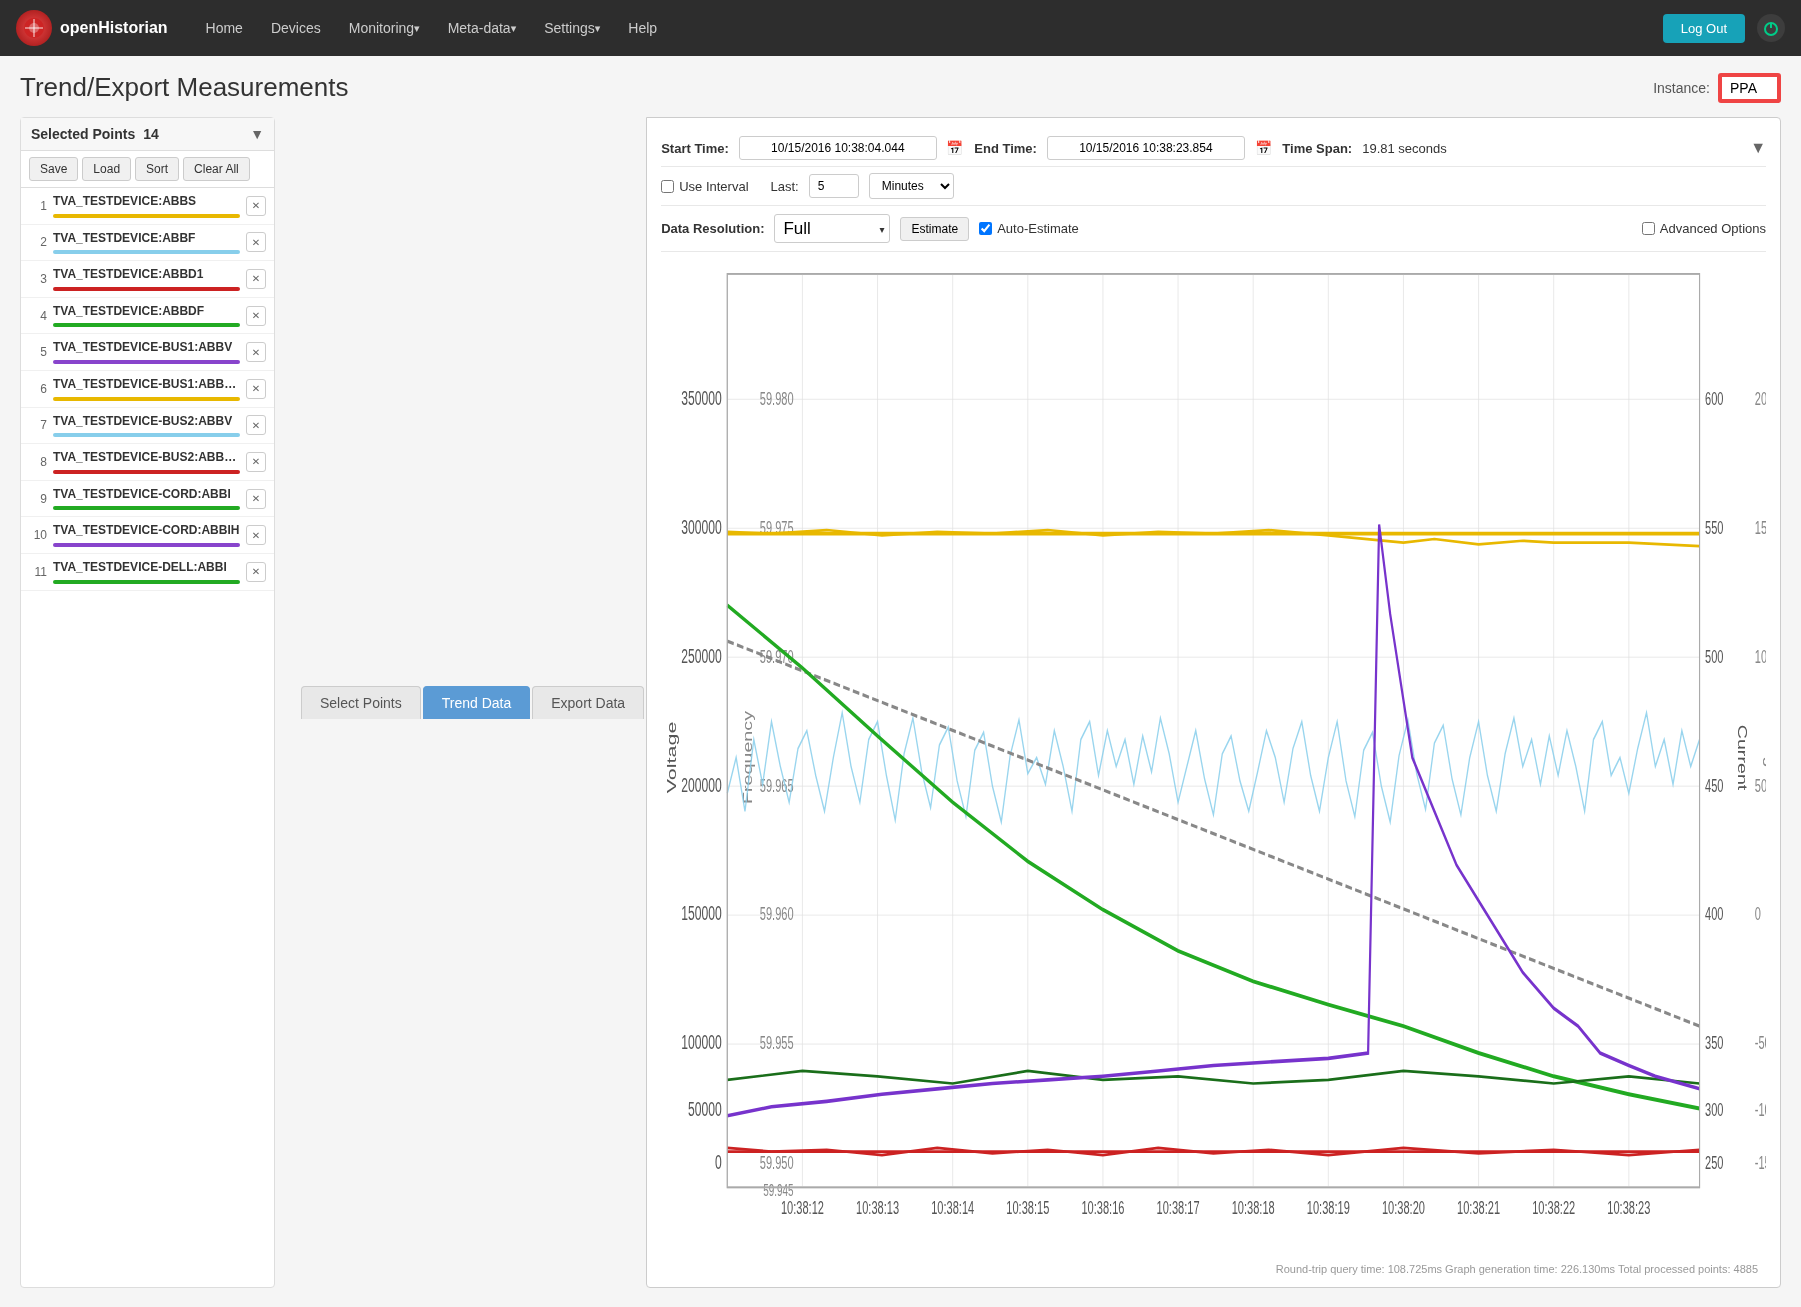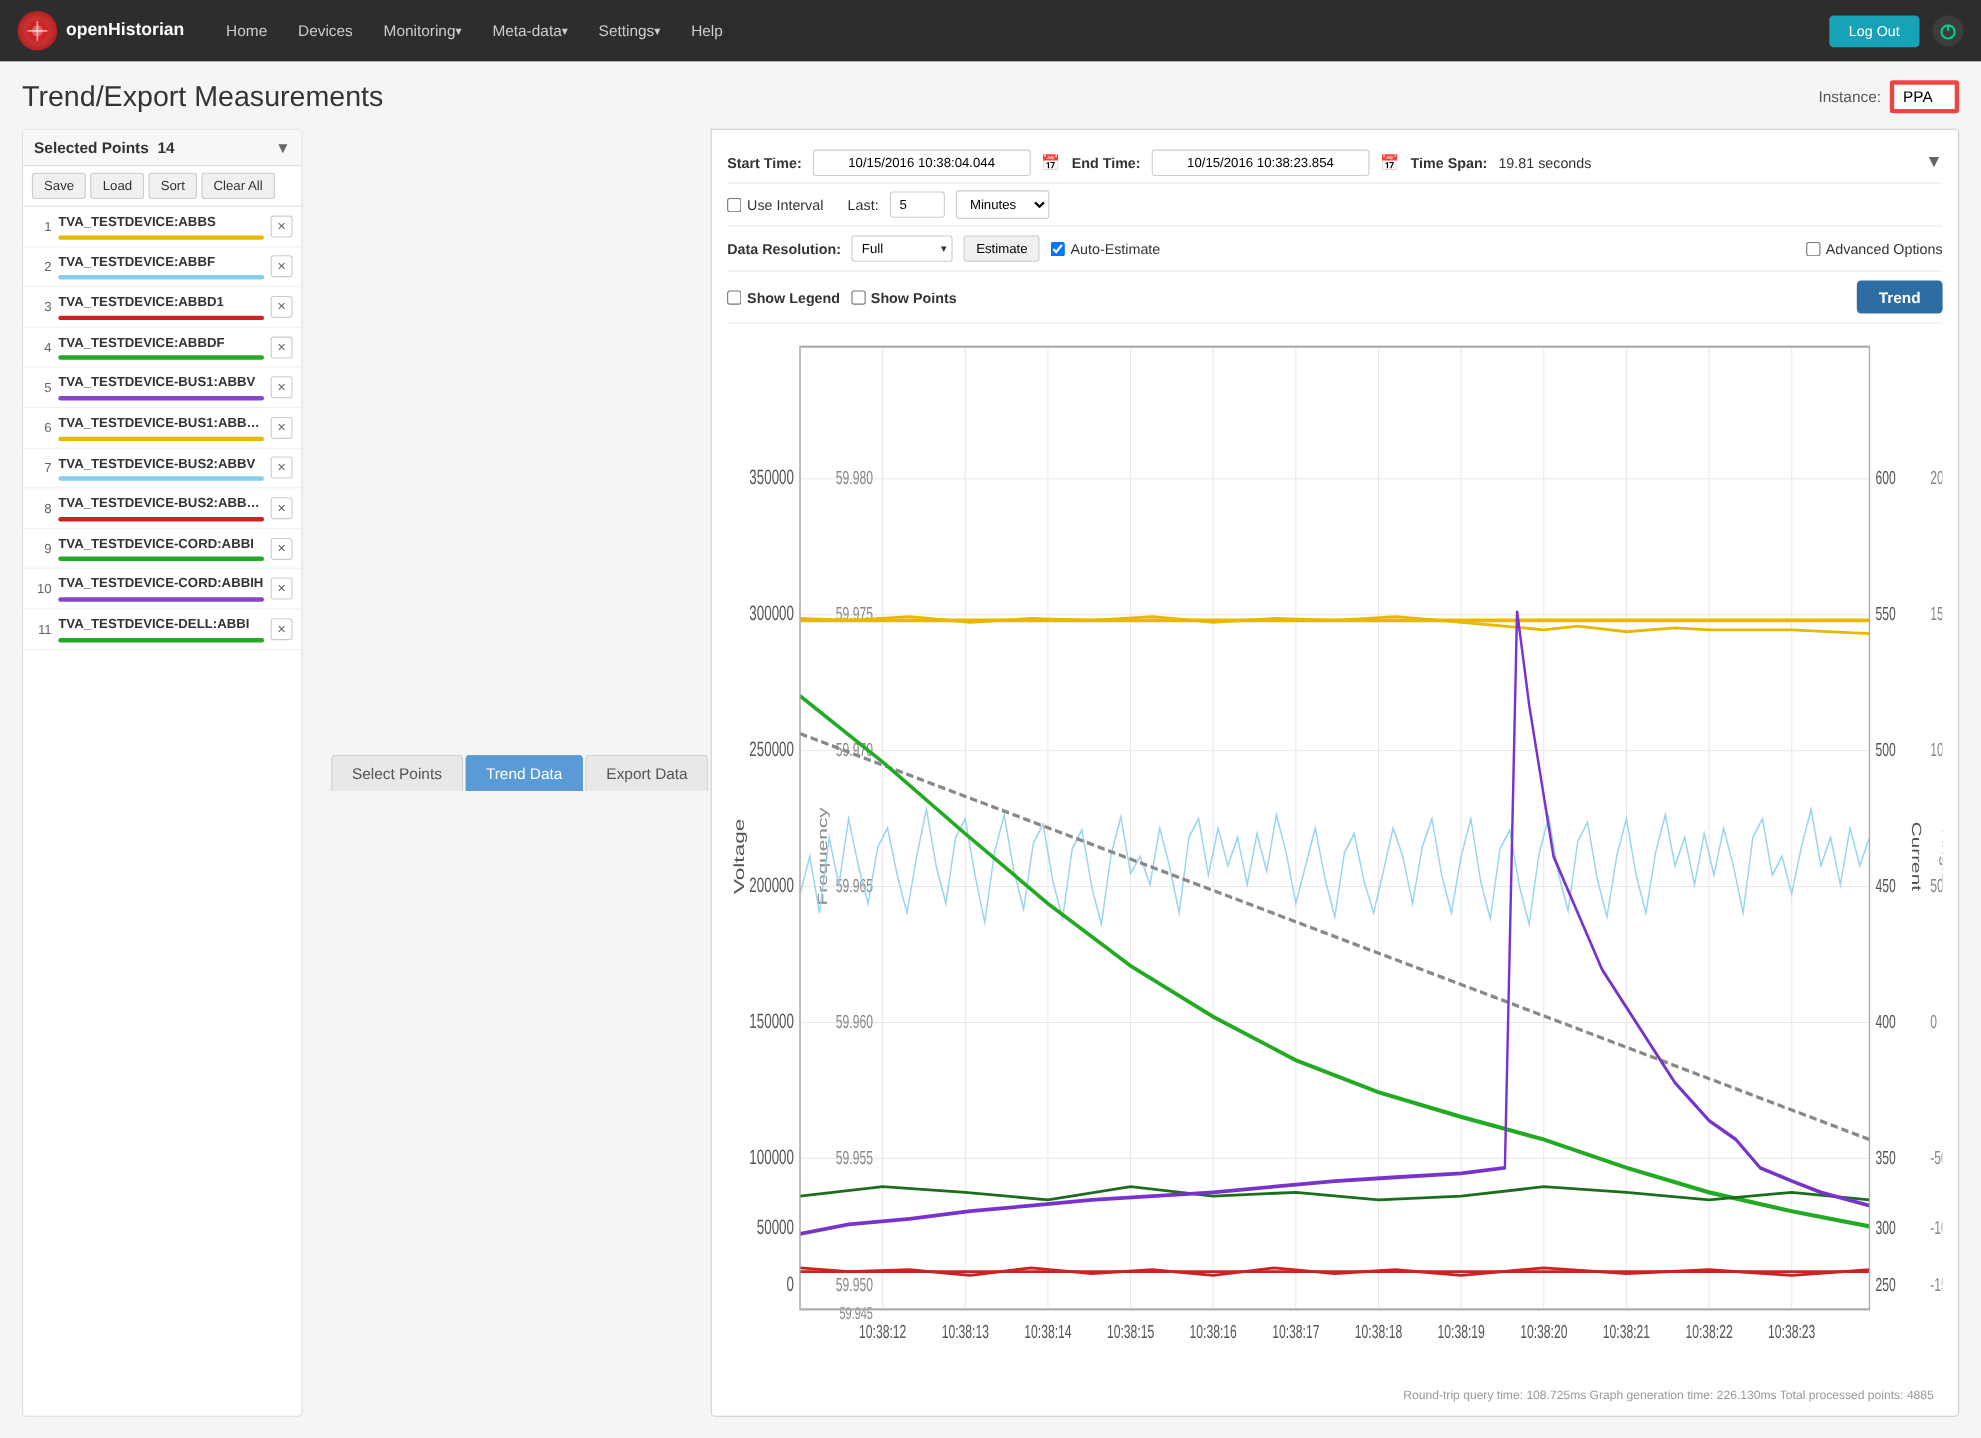--- a/index.html
+++ b/index.html
@@ -59,21 +59,21 @@
     
     .form-row { display: flex; align-items: center; gap: 10px; flex-wrap: wrap; padding: 6px 0; border-bottom: 1px solid #e8e8e8; }
     .form-label { font-weight: bold; font-size: 13px; white-space: nowrap; }
     .form-input { border: 1px solid #ccc; border-radius: 3px; padding: 4px 8px; font-size: 12px; background: #fff; }
     .form-input-wide { width: 198px; text-align: center; }
     .cal-btn { background: none; border: none; cursor: pointer; color: #555; font-size: 14px; }
     .use-interval-check { display: flex; align-items: center; gap: 5px; }
     .expand-btn { margin-left: auto; background: none; border: none; cursor: pointer; font-size: 16px; color: #666; }
 
     .form-row2 { display: flex; align-items: center; gap: 10px; flex-wrap: wrap; padding: 8px 0; border-bottom: 1px solid #e8e8e8; }
-    .data-res-select { border: 1px solid #ccc; border-radius: 3px; padding: 4px 24px 4px 8px; font-size: 12px; background: #fff; appearance: none; cursor: pointer; }
+    .data-res-select { border: 1px solid #ccc; border-radius: 3px; padding: 4px 24px 4px 8px; font-size: 17px; background: #fff; appearance: none; cursor: pointer; }
     .estimate-btn { background: #f0f0f0; border: 1px solid #ccc; border-radius: 3px; padding: 4px 10px; cursor: pointer; font-size: 12px; }
     .auto-estimate { display: flex; align-items: center; gap: 5px; font-size: 13px; }
     .advanced-options { margin-left: auto; display: flex; align-items: center; gap: 5px; font-size: 13px; }
 
     .form-row3 { display: flex; align-items: center; gap: 10px; padding: 8px 0; border-bottom: 1px solid #e8e8e8; }
     .show-legend { display: flex; align-items: center; gap: 5px; font-weight: bold; font-size: 13px; }
     .show-points { display: flex; align-items: center; gap: 5px; font-weight: bold; font-size: 13px; }
     .trend-btn { background: #2e6da4; color: #fff; border: none; border-radius: 4px; padding: 7px 20px; font-size: 14px; font-weight: bold; cursor: pointer; margin-left: auto; }
 
     
@@ -285,31 +285,20 @@
           <label class="auto-estimate">
             <input type="checkbox" checked="" style="">
             <span>Auto-Estimate</span>
           </label>
           <div class="advanced-options">
             <input type="checkbox" style="">
             <span>Advanced Options</span>
           </div>
         </div>
 
-        <div class="form-row3">
-          <label class="show-legend">
-            <input type="checkbox" style="">
-            <span>Show Legend</span>
-          </label>
-          <label class="show-points">
-            <input type="checkbox" style="">
-            <span>Show Points</span>
-          </label>
-          <button class="trend-btn">Trend</button>
-        </div>
 
         <div class="chart-area">
           <svg class="chart-svg" viewBox="0 0 1000 560" preserveAspectRatio="none">
 
             <rect x="60" y="10" width="880" height="510" fill="#fff" stroke="#ccc"></rect>
 
             <g stroke="#e0e0e0" stroke-width="0.5">
               <line x1="60" y1="80" x2="940" y2="80"></line>
               <line x1="60" y1="152" x2="940" y2="152"></line>
               <line x1="60" y1="224" x2="940" y2="224"></line>

